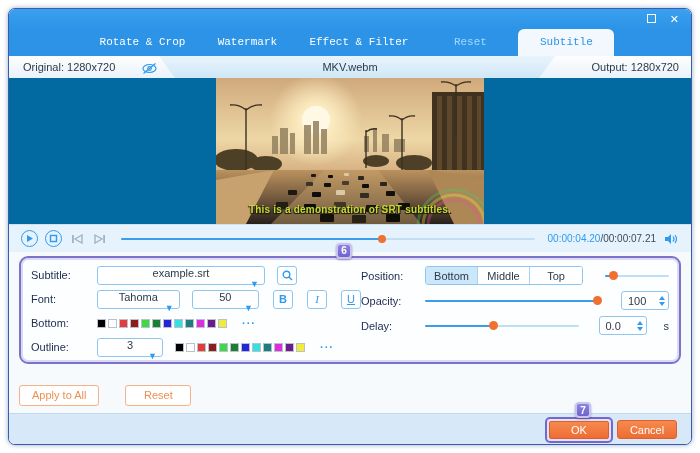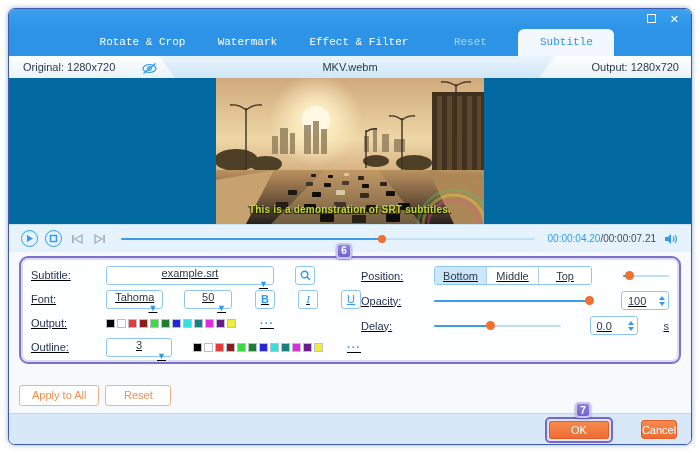--- a/index.html
+++ b/index.html
@@ -48,21 +48,21 @@
   .badge6 { position:absolute; left:52%; top:11px; z-index:9; }
   .ptime { font-size:10px; white-space:nowrap; flex:0 0 auto; }
   .t-cur { color:#2e9af0; } .t-sep,.t-tot { color:#3c4a58; }
 
   
   .settings-area { flex:1 1 auto; padding:4px 10px 0 10px; background:#f6fafd; }
   .panel { height:108px; border:2px solid #7b72cc; box-shadow:inset 0 0 0 2px #dcd9f2; border-radius:9px; background:#fdfeff; display:flex; padding:5px 10px 3px 10px; }
   .col { display:flex; flex-direction:column; }
   .col-left { width:330px; }
   .col-right { flex:1; }
-  .srow { display:flex; align-items:center; height:25px; gap:21px;text-decoration:underline; }
+  .srow { display:flex; align-items:center; height:25px; gap:12px; }
   .slabel { width:54px; font-size:11px; color:#1d2b4f; flex:0 0 auto; }
   .slabel-r { width:52px; font-size:11px; color:#1d2b4f; flex:0 0 auto; }
 
   .dropdown { height:19px; border:1px solid #8ec6ef; border-radius:3px; background:#fff; display:flex; align-items:center; padding:0 5px; font-size:11px; color:#2b3a4a; cursor:pointer;flex-direction:column; }
   .dropdown .caret { margin-left:auto; color:#2e9af0; font-size:9px; padding-left:6px; }
   .dd-file { width:168px; }
   .dd-font { width:86px; }
   .dd-size { width:70px; }
   .dd-outline { width:66px; }
 
@@ -87,27 +87,27 @@
   .mini-track .thumb, .strack .thumb { position:absolute; top:2px; width:9px; height:9px; margin-left:-4px; border-radius:50%; background:#f07030; cursor:grab; }
   .strack { position:relative; height:14px; flex:1; cursor:pointer; }
 
   .spinbox { width:48px; height:19px; border:1px solid #8ec6ef; border-radius:3px; background:#fff; display:flex; align-items:center; padding:0 3px 0 6px; font-size:11px; color:#2b3a4a; flex:0 0 auto; margin-left:8px; }
   .spin-arrows { margin-left:auto; display:flex; flex-direction:column; gap:2px; cursor:pointer; }
   .arr-up { width:0; height:0; border-left:3px solid transparent; border-right:3px solid transparent; border-bottom:4px solid #2e9af0; }
   .arr-dn { width:0; height:0; border-left:3px solid transparent; border-right:3px solid transparent; border-top:4px solid #2e9af0; }
   .unit { font-size:11px; color:#2b3a4a; margin-left:5px; }
 
   
-  .actions-row { height:36px; display:flex; align-items:center; gap:6px; padding:0 10px; background:#f6fafd; flex:0 0 auto; }
+  .actions-row { height:36px; display:flex; align-items:center; gap:26px; padding:0 10px; background:#f6fafd; flex:0 0 auto; }
   .ghost-btn { height:21px; min-width:66px; padding:0 12px; border:1px solid #f5b286; border-radius:3px; background:#fff; color:#ef8e52; font-size:11px; display:flex; align-items:center; justify-content:center; cursor:pointer; }
 
   .footer { height:31px; background:#d7e9f8; border-top:1px solid #c2d9ec; position:relative; flex:0 0 auto; }
   .ok-ring { position:absolute; right:78px; top:3px; border:2px solid #7468cf; border-radius:5px; background:#dde2f4; padding:2px; cursor:pointer; }
   .ok-btn { width:60px; height:18px; background:linear-gradient(#f58a4e,#ef6c33); border:1px solid #e05f28; border-radius:2px; color:#fff; font-size:11px; display:flex; align-items:center; justify-content:center; }
-  .cancel-btn { position:absolute; right:14px; top:6px; width:36px; height:19px; background:linear-gradient(#f58a4e,#ef6c33); border:1px solid #e05f28; border-radius:3px; color:#fff; font-size:11px; display:flex; align-items:center; justify-content:center; cursor:pointer; }
+  .cancel-btn { position:absolute; right:14px; top:6px; width:60px; height:19px; background:linear-gradient(#f58a4e,#ef6c33); border:1px solid #e05f28; border-radius:3px; color:#fff; font-size:11px; display:flex; align-items:center; justify-content:center; cursor:pointer; }
   .badge7 { position:absolute; right:100px; top:-12px; z-index:9; }
 </style>
 </head>
 <body>
 
 <div class="window">
 
   <div class="titlebar">
     <span class="win-ctl"><span class="win-sq"></span></span>
     <span class="win-ctl">✕</span>
@@ -306,21 +306,21 @@
           </div>
           <div class="dropdown dd-size">
             <span>50</span>
             <span class="caret">▼</span>
           </div>
           <span class="sq-btn biu b">B</span>
           <span class="sq-btn biu i">I</span>
           <span class="sq-btn biu u">U</span>
         </div>
         <div class="srow">
-          <span class="slabel">Output:</span>
+          <span class="slabel">Bottom:</span>
           <span class="swatches">
               <span class="swatch" style="background: rgb(0, 0, 0);"></span>
               <span class="swatch" style="background: rgb(255, 255, 255);"></span>
               <span class="swatch" style="background: rgb(226, 60, 60);"></span>
               <span class="swatch" style="background: rgb(139, 29, 29);"></span>
               <span class="swatch" style="background: rgb(65, 217, 67);"></span>
               <span class="swatch" style="background: rgb(27, 126, 48);"></span>
               <span class="swatch" style="background: rgb(38, 38, 217);"></span>
               <span class="swatch" style="background: rgb(53, 224, 224);"></span>
               <span class="swatch" style="background: rgb(27, 126, 126);"></span>

